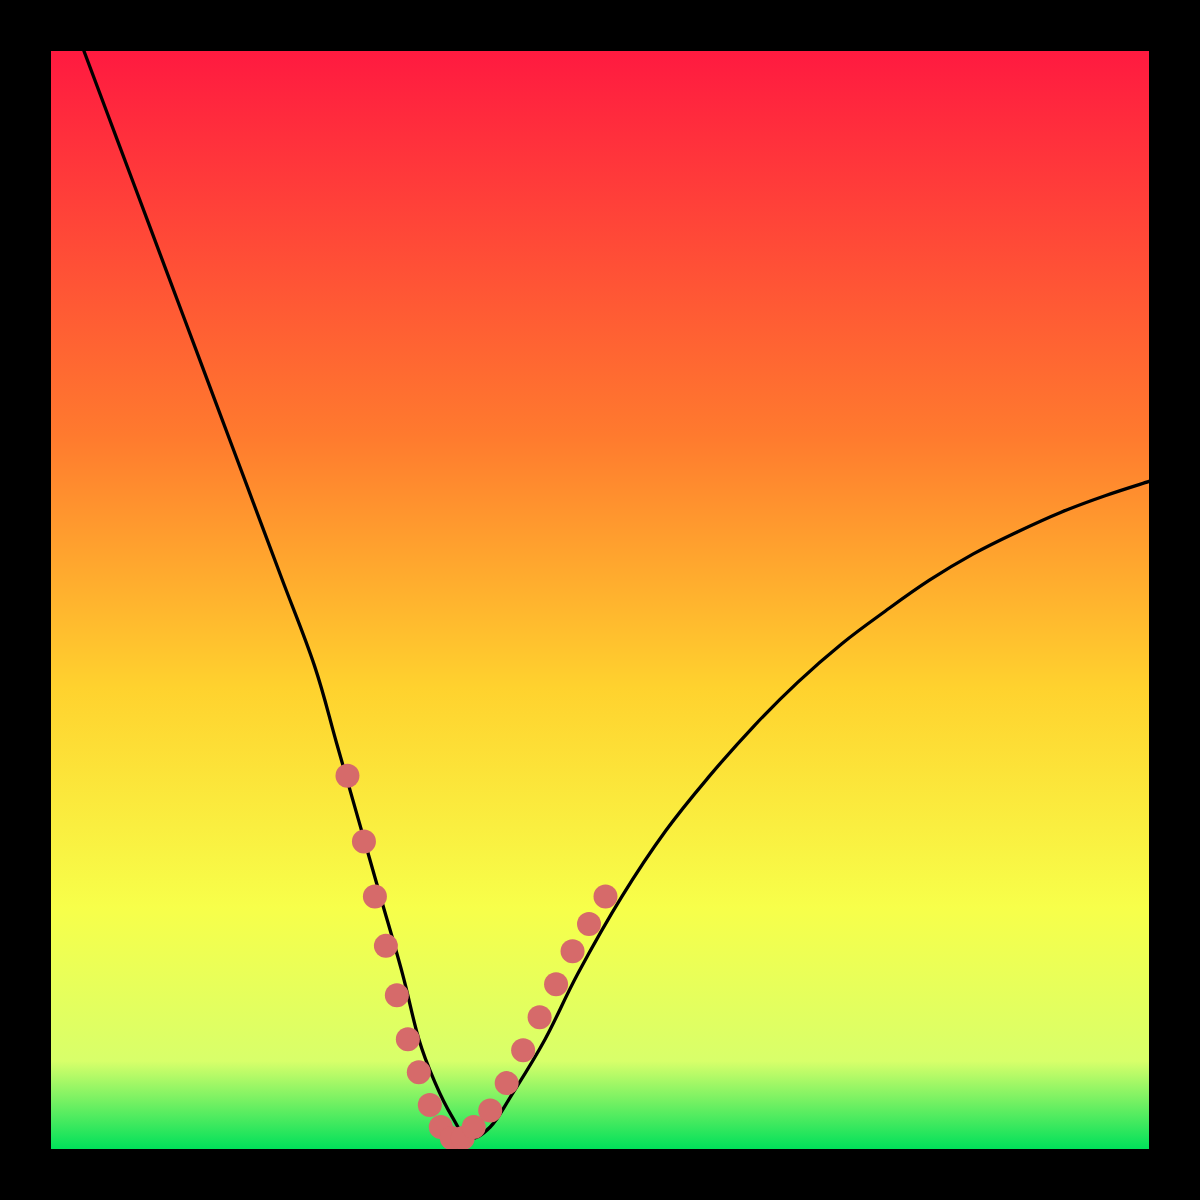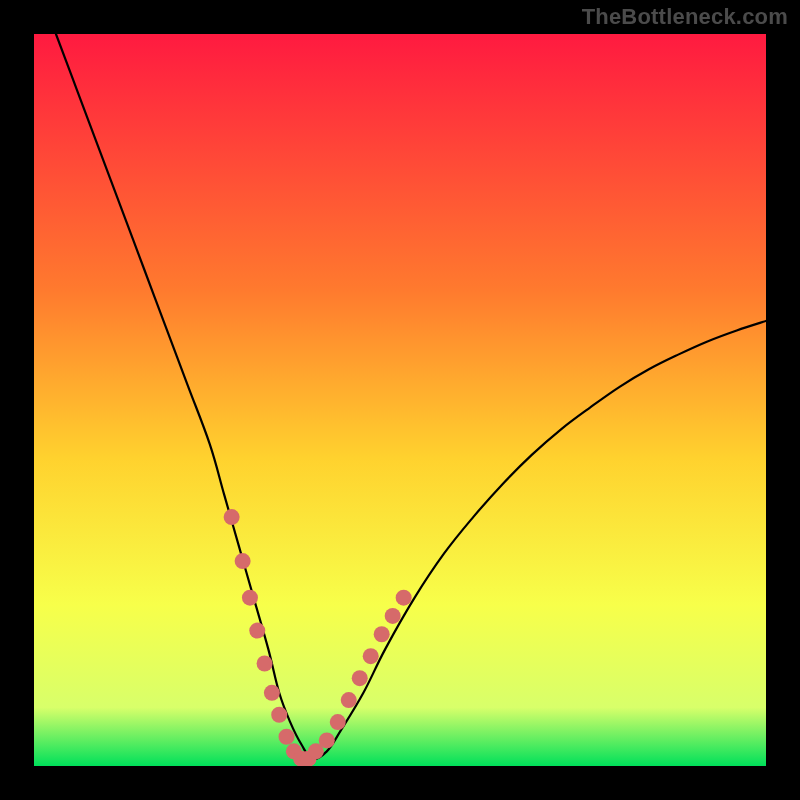--- a/index.html
+++ b/index.html
@@ -37,21 +37,20 @@
     height: 732px;
   }
   svg {
     display: block;
   }
 </style>
 </head>
 <body>
 
 <div class="frame">
-  <div class="watermark">TheBottleneck.com</div>
   <div class="plot-wrap">
     <svg id="chart-svg" width="732" height="732" viewBox="0 0 732 732" preserveAspectRatio="none">
       <defs>
         <linearGradient id="bg-grad" x1="0" y1="0" x2="0" y2="1">
           <stop id="g0" offset="0%" stop-color="#ff1a40"></stop>
           <stop id="g1" offset="35%" stop-color="#ff7a2e"></stop>
           <stop id="g2" offset="58%" stop-color="#ffd22e"></stop>
           <stop id="g3" offset="78%" stop-color="#f7ff4a"></stop>
           <stop id="g4" offset="92%" stop-color="#d8ff6a"></stop>
           <stop id="g5" offset="100%" stop-color="#00e05a"></stop>

